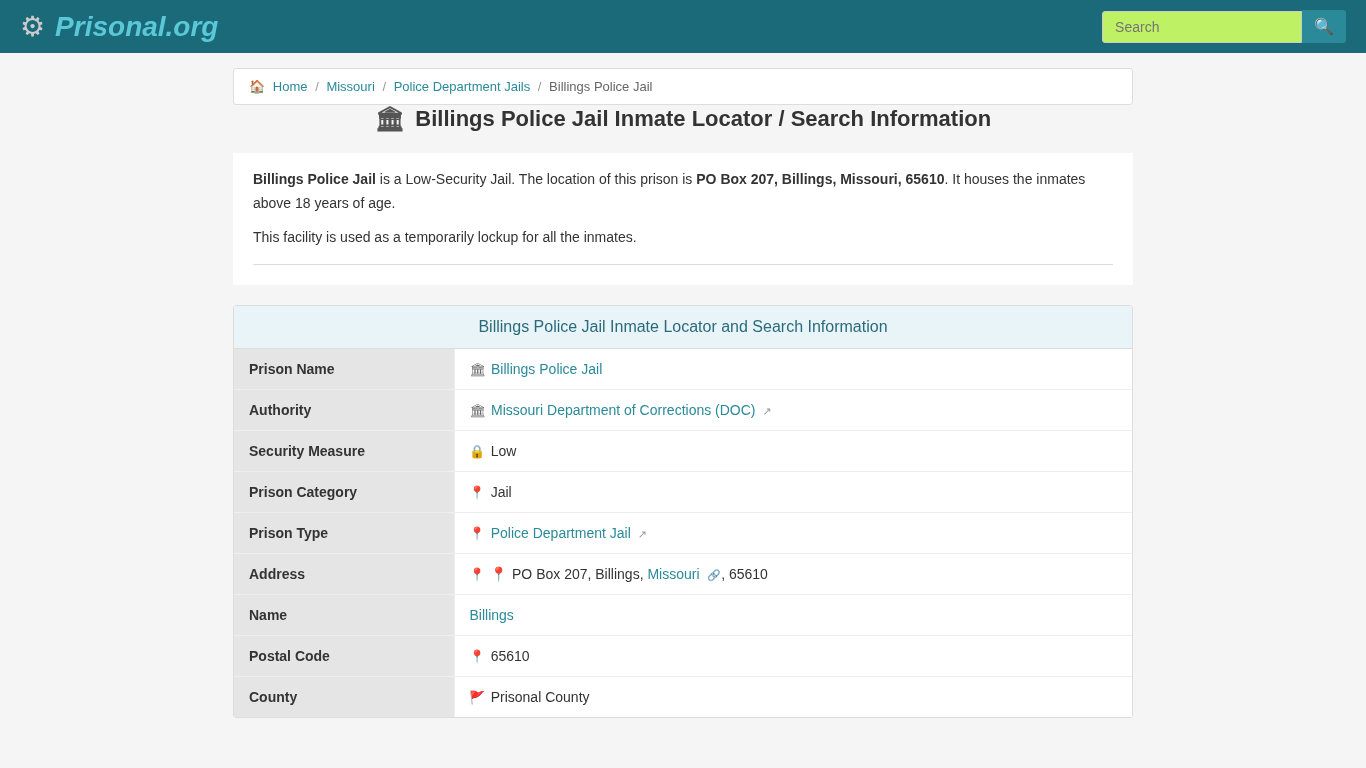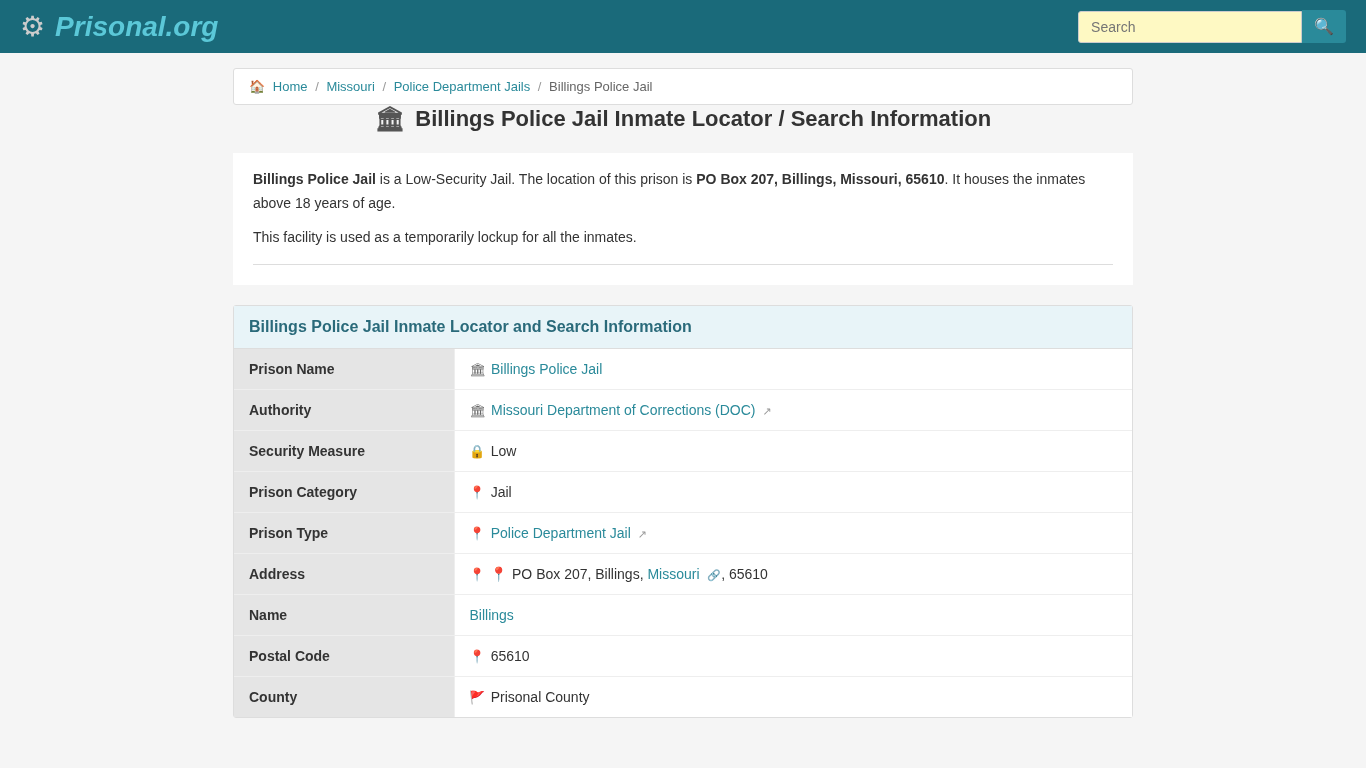--- a/index.html
+++ b/index.html
@@ -37,22 +37,22 @@
       display: flex;
       align-items: center;
       gap: 0;
     }
     .search-input {
       padding: 7px 12px;
       font-size: 14px;
       border: 1px solid #ccc;
       border-radius: 3px 0 0 3px;
       outline: none;
-      width: 224px;
-      background: #fef9c3;
+      width: 200px;
+      background: #bef264;
     }
     .search-btn {
       background: #2a8a9a;
       border: none;
       padding: 7px 12px;
       cursor: pointer;
       border-radius: 0 3px 3px 0;
       color: white;
       font-size: 16px;
     }
@@ -111,22 +111,23 @@
 
     
     .table-section {
       background: white;
       border: 1px solid #ddd;
       border-radius: 3px;
     }
     .table-header {
       background: #e8f4f8;
       padding: 12px 15px;
+      text-align: center;
       font-size: 16px;
-      font-weight: bold;
+      font-weight: normal;
       color: #2a6a7a;
       border-bottom: 1px solid #ddd;
     }
     .info-table {
       width: 100%;
       border-collapse: collapse;
     }
     .info-table tr {
       border-bottom: 1px solid #eee;
     }

